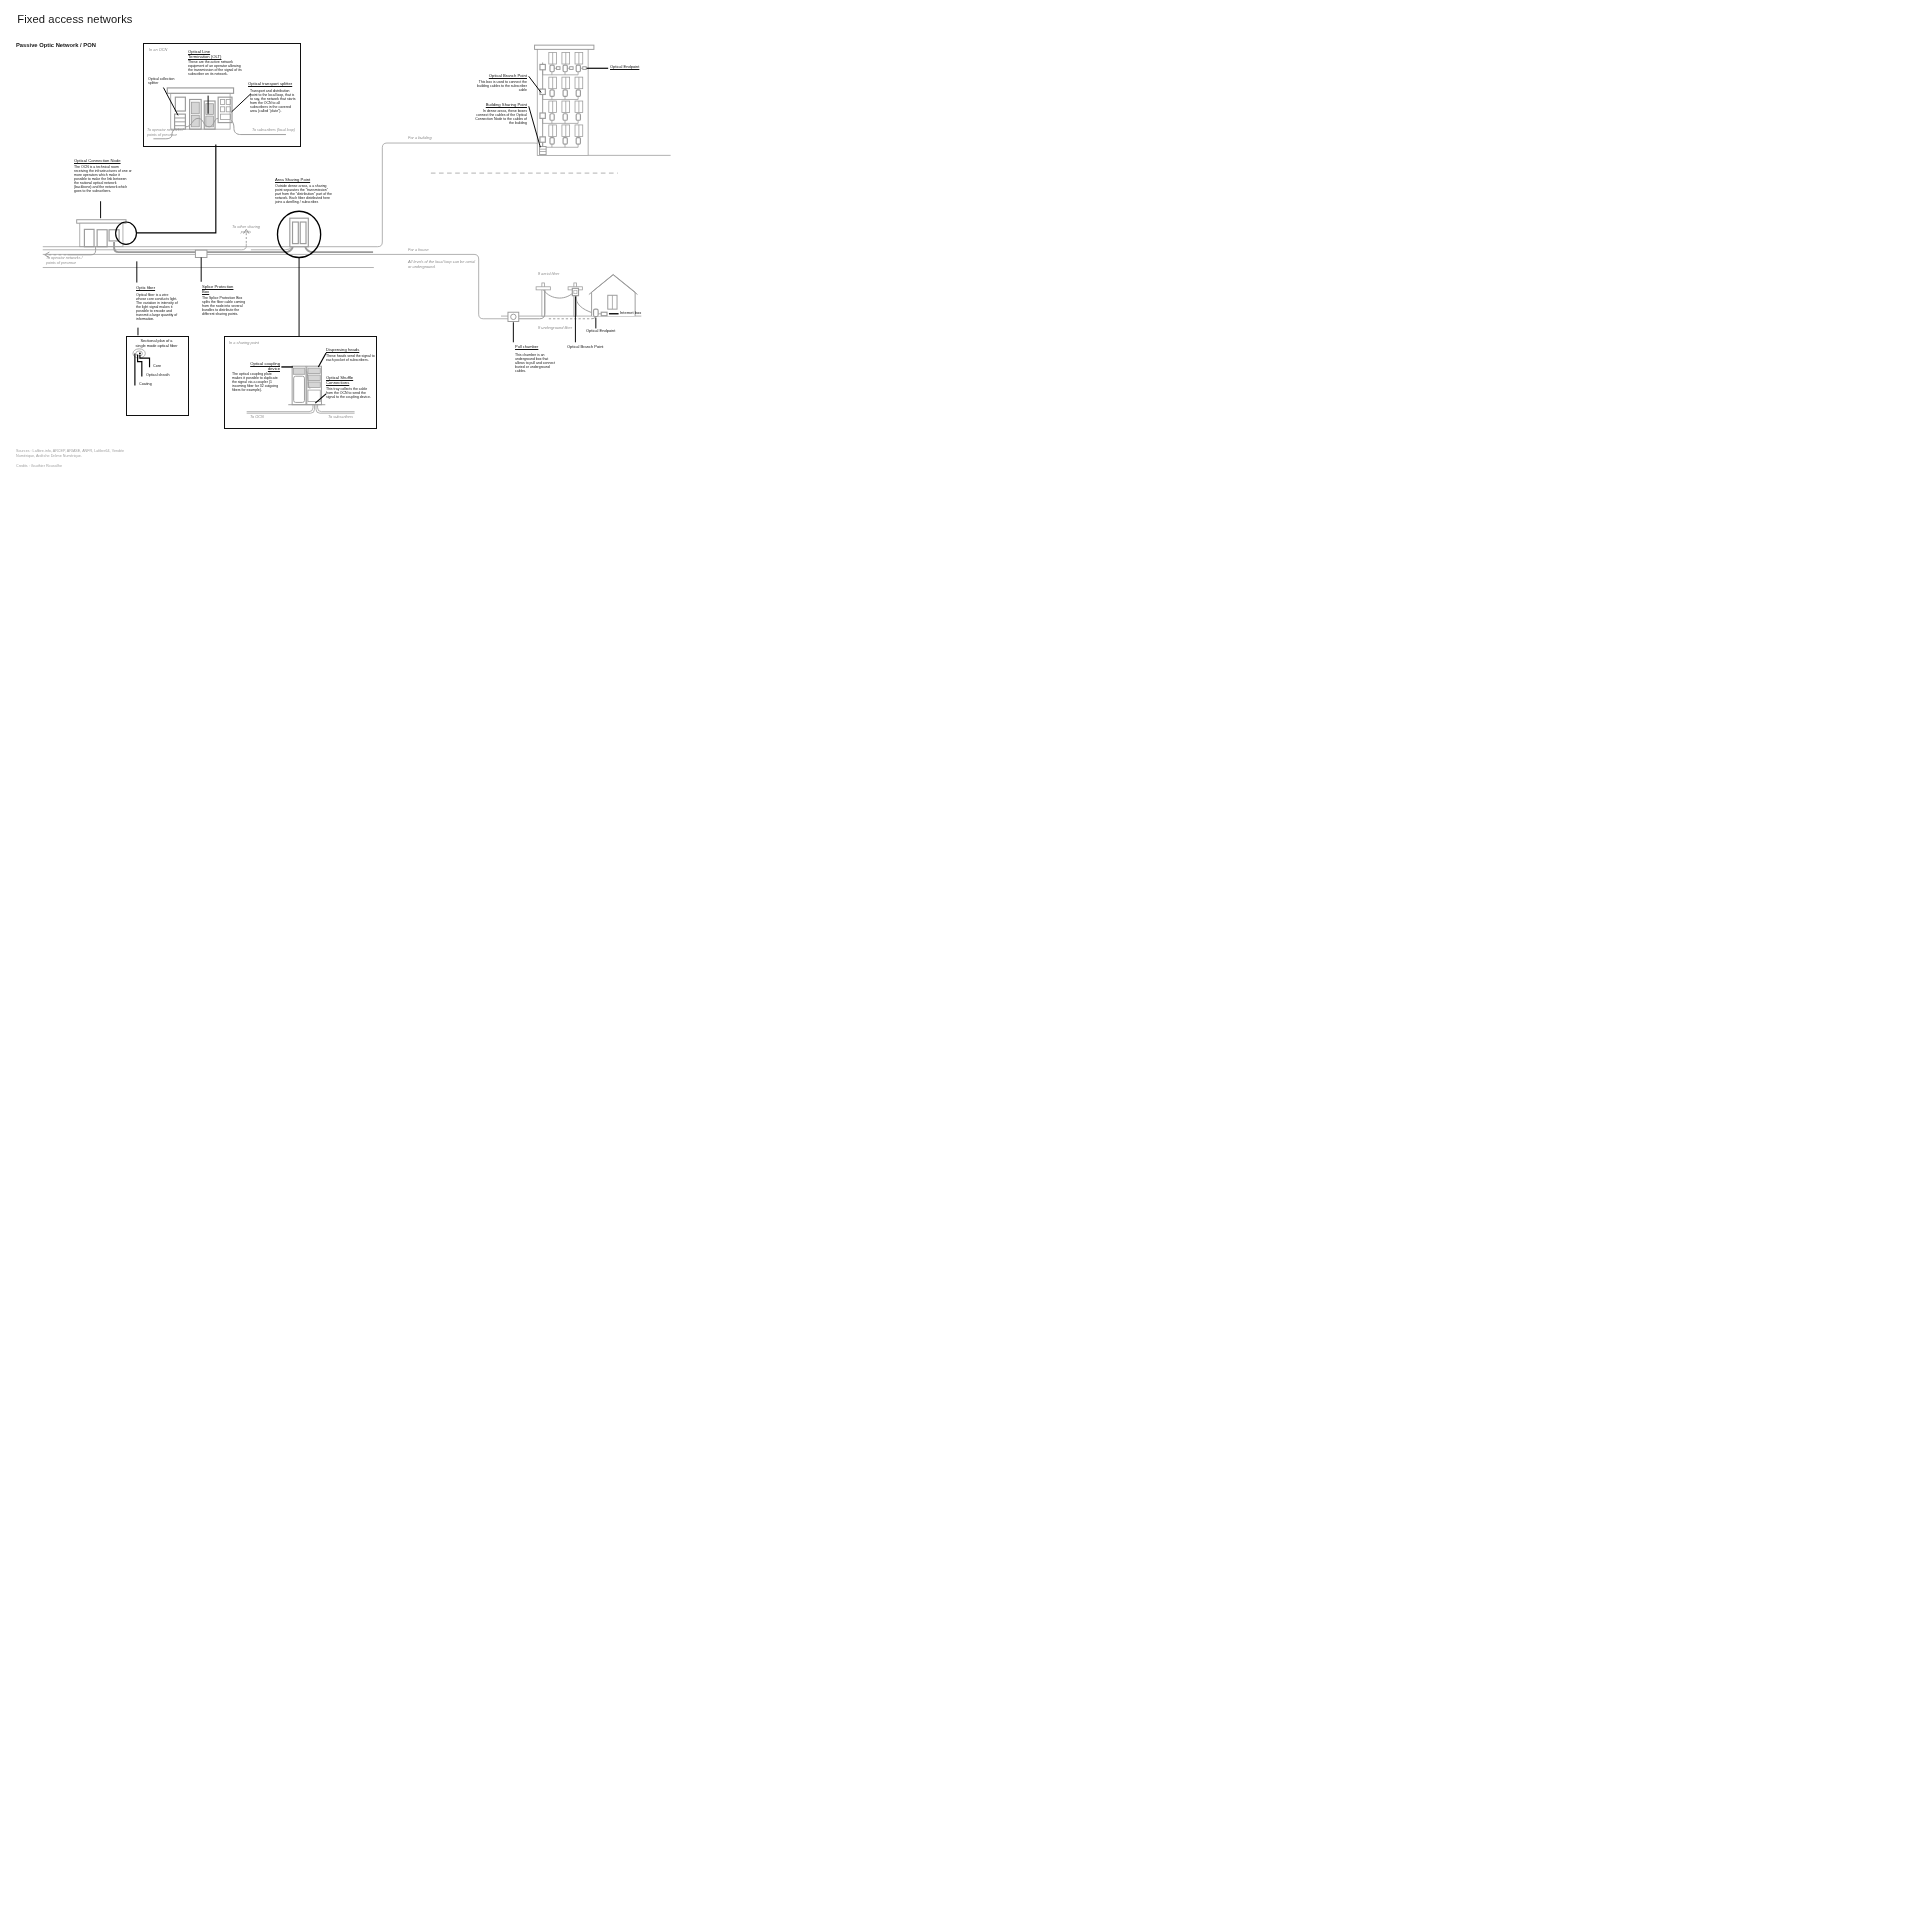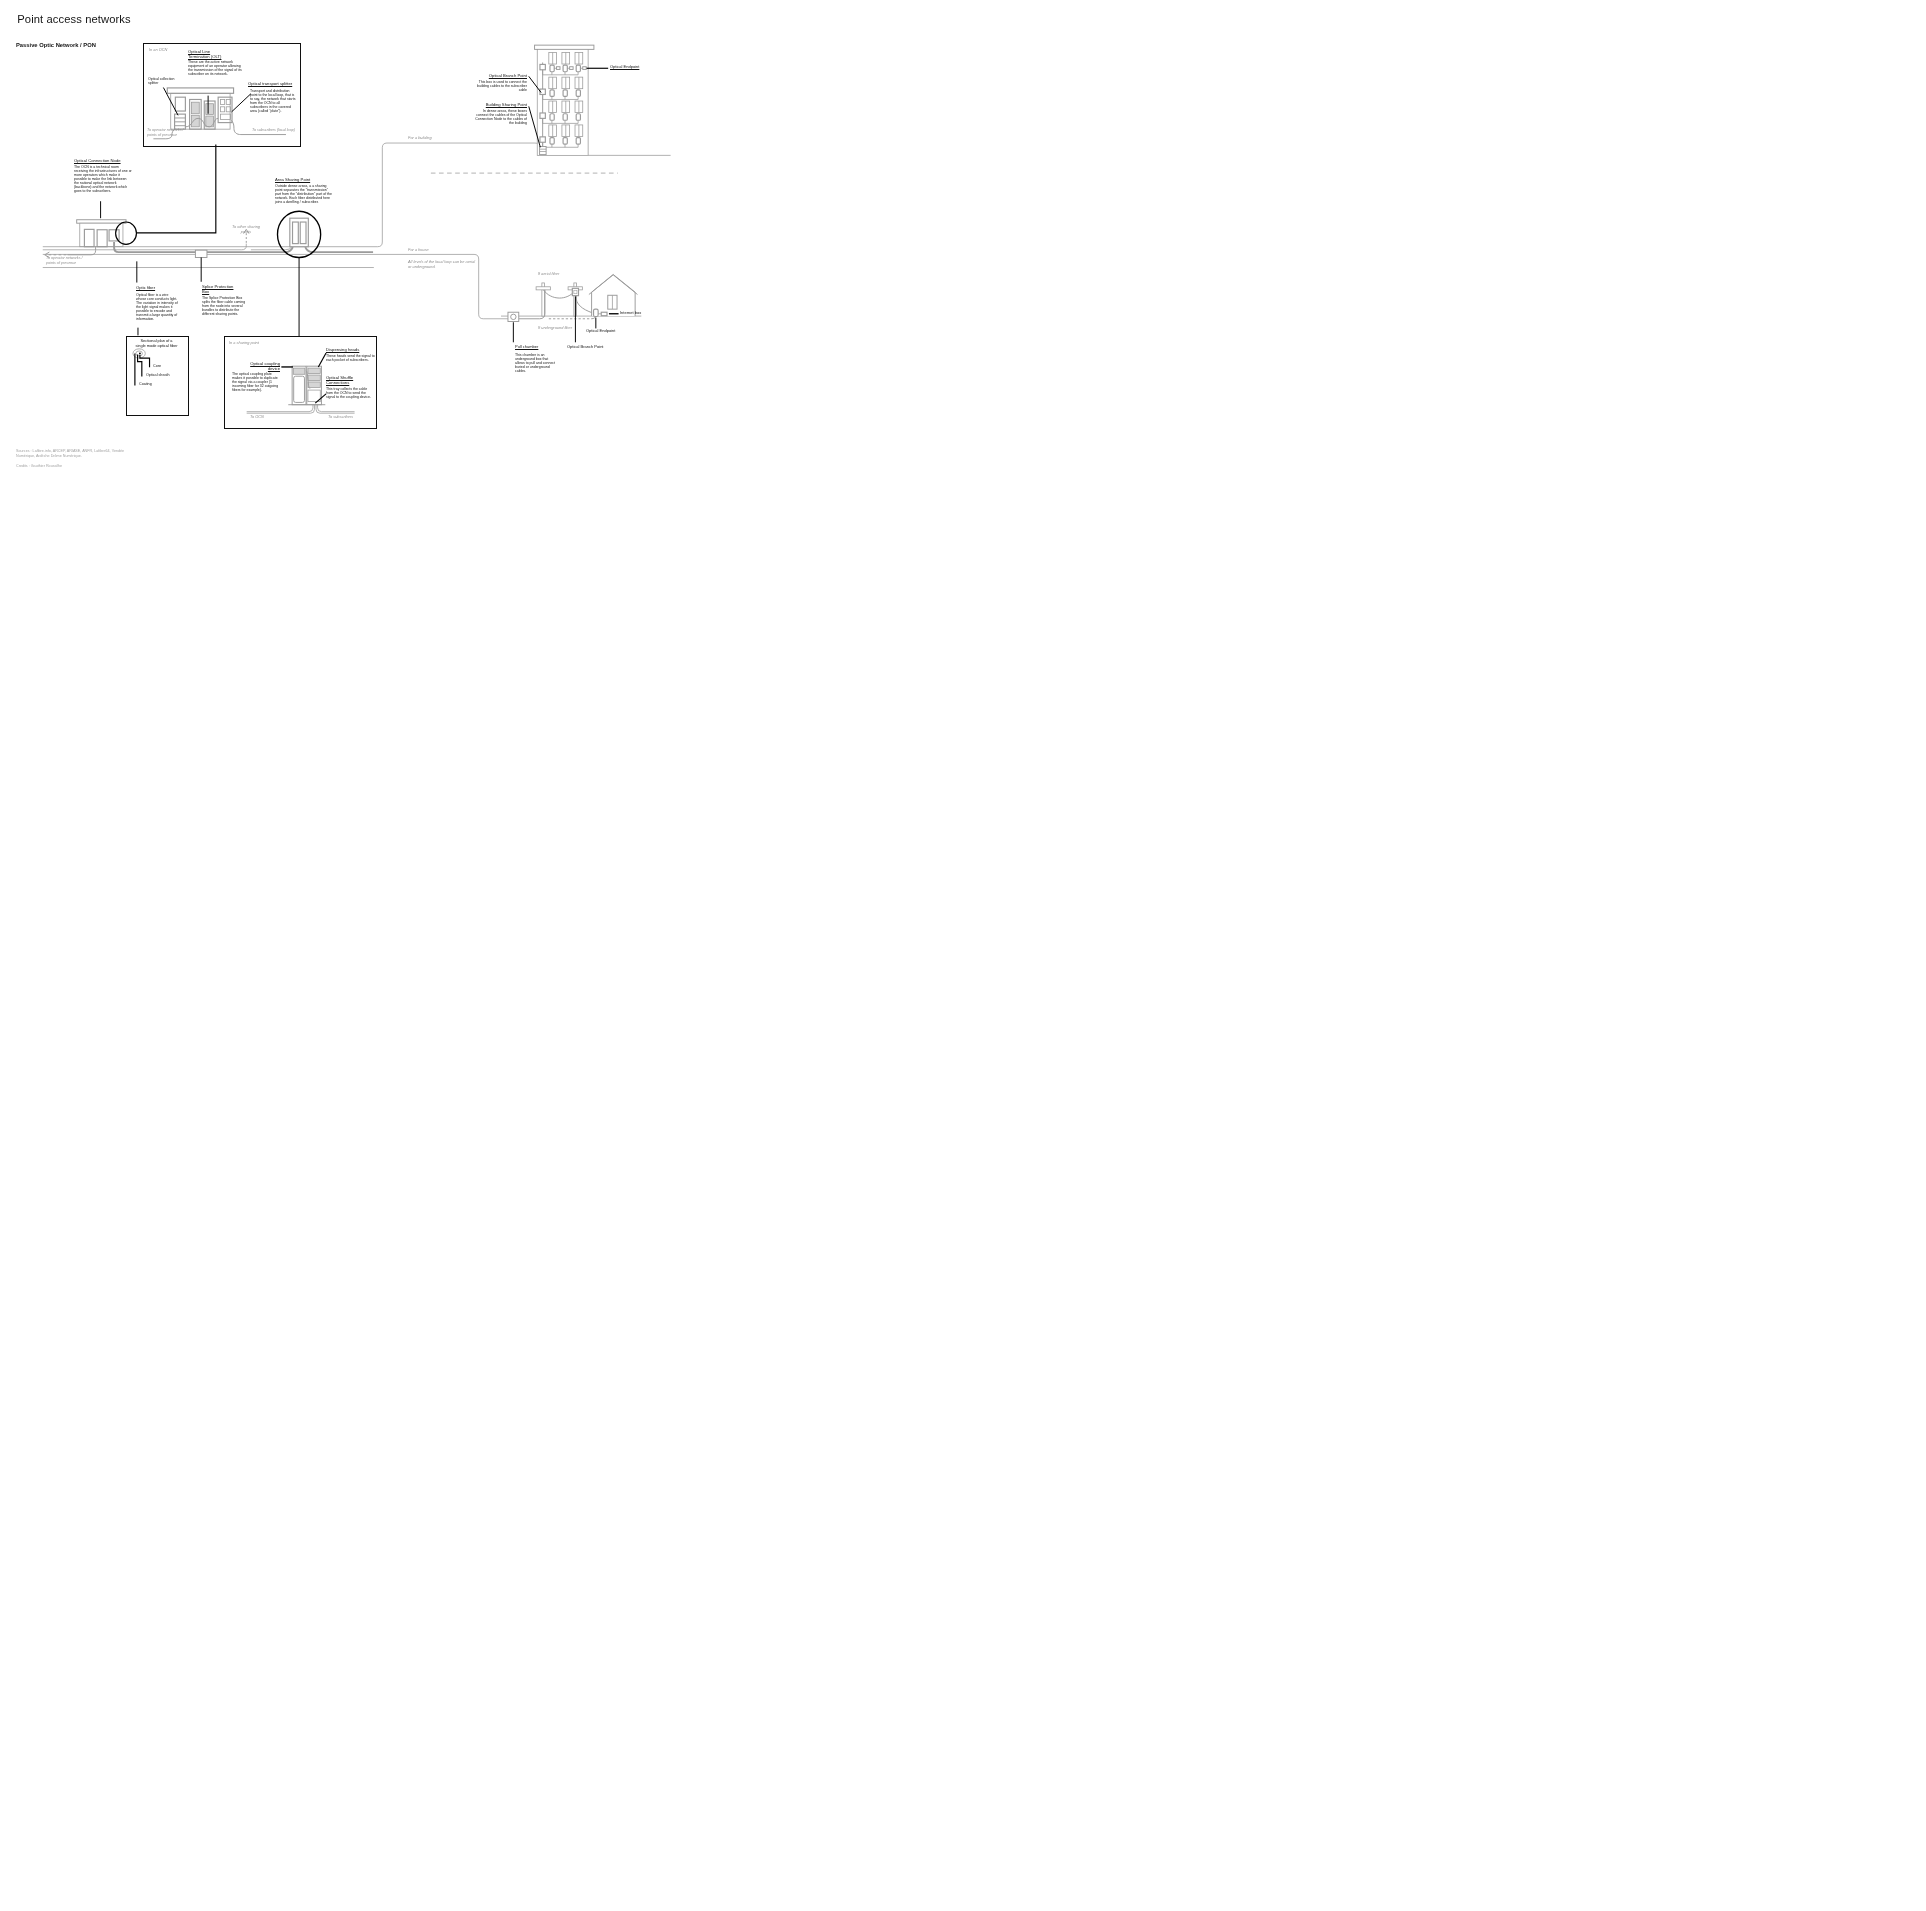--- a/index.html
+++ b/index.html
@@ -244,21 +244,21 @@
         <path d="M363,921 V929 H388 V953" stroke-width="3"></path>
       </g>
       <circle cx="363" cy="917" r="2.5" fill="#111" stroke="none"></circle>
     </g>
   </svg>
 
   <div class="frame" style="left:143px;top:43px;width:156px;height:102px;"></div>
   <div class="frame" style="left:126px;top:336px;width:61px;height:78px;"></div>
   <div class="frame" style="left:224px;top:336px;width:151px;height:91px;"></div>
 
-  <div class="lbl title" style="left:17.3px;top:12.7px;">Point access networks</div>
+  <div class="lbl title" style="left:17.3px;top:12.7px;">Fixed access networks</div>
   <div class="lbl subtitle" style="left:16px;top:42px;">Passive Optic Network / PON</div>
 
   <div class="lbl gi" style="left:149px;top:48px;">In an OCN</div>
   <div class="lbl head pre" style="left:188px;top:49px;">Optical Line
 Termination (OLT)</div>
   <div class="lbl body pre" style="left:188px;top:60px;width:56px;">These are the active network equipment of an operator allowing the transmission of the signal of its subscriber on its network.</div>
   <div class="lbl body" style="left:148px;top:77px;width:35px;">Optical collection splitter</div>
   <div class="lbl head" style="left:248px;top:81px;">Optical transport splitter</div>
   <div class="lbl body" style="left:250px;top:89px;width:48px;">Transport and distribution point to the local loop, that is to say, the network that starts from the OCN to all subscribers in the covered area (called "plate").</div>
   <div class="lbl gi-s" style="left:147px;top:128px;">To operator networks /

